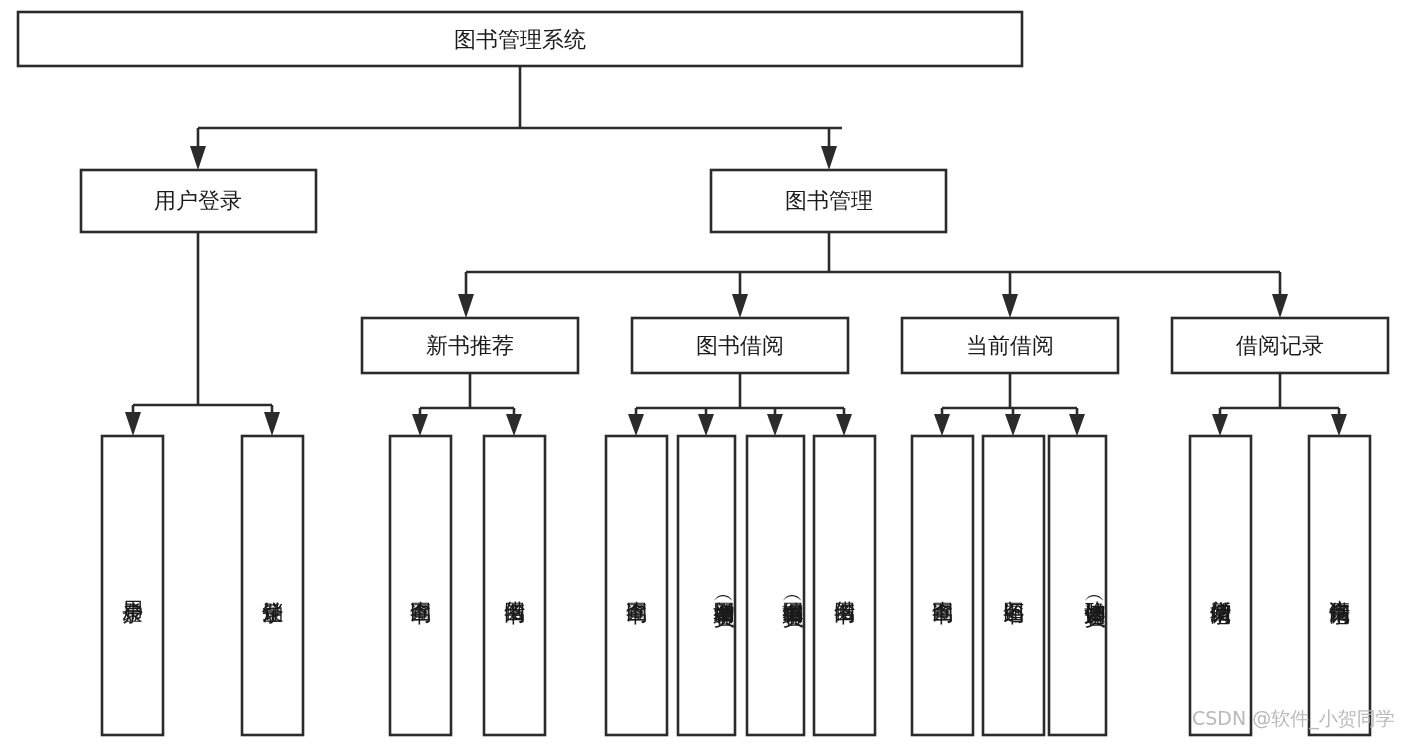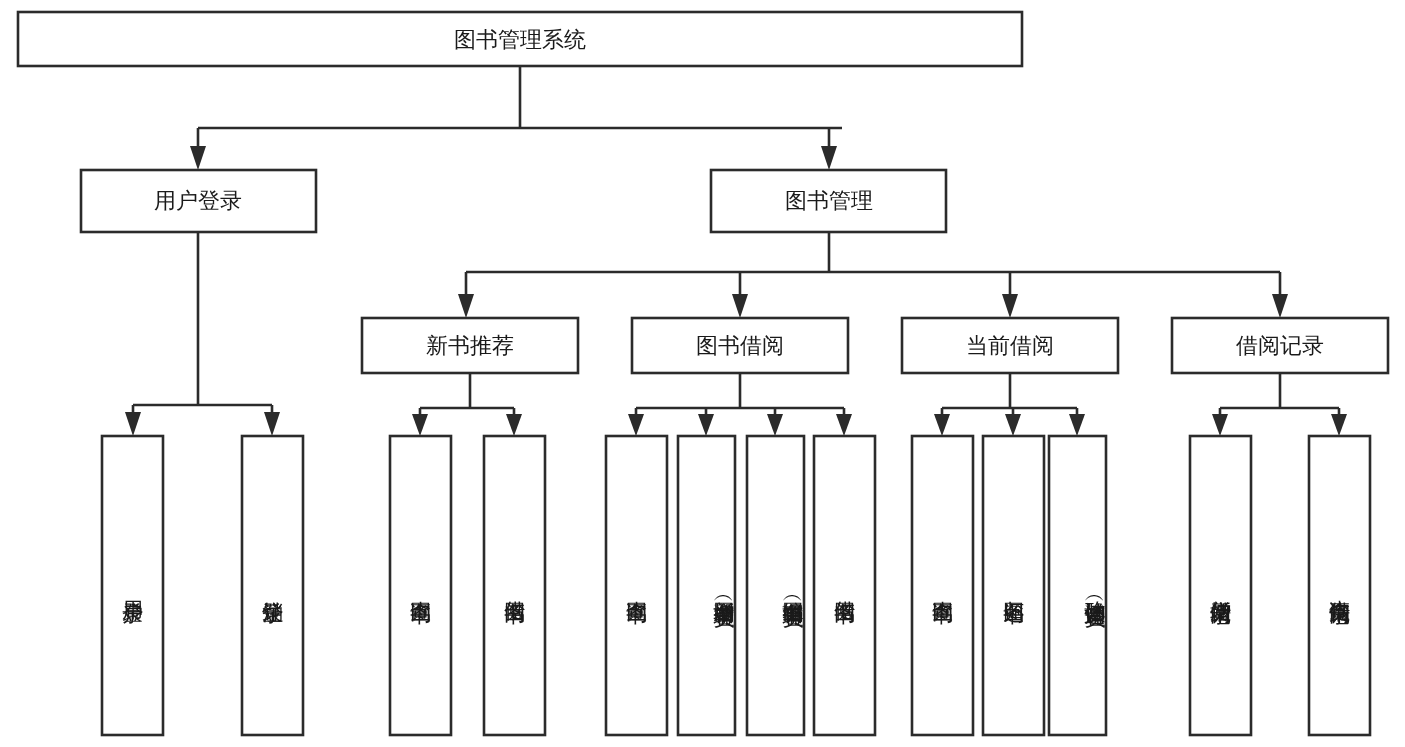--- a/index.html
+++ b/index.html
@@ -206,14 +206,15 @@
   <div class="leaf-label" style="left:606px;  top:436px; width:61px; height:299px;">查询图书</div>
   <div class="leaf-label" style="left:678px;  top:436px; width:57px; height:299px; align-items:flex-start; padding-top:6px; box-sizing:border-box;">新增图书（管理员）</div>
   <div class="leaf-label" style="left:747px;  top:436px; width:57px; height:299px; align-items:flex-start; padding-top:6px; box-sizing:border-box;">编辑图书（管理员）</div>
   <div class="leaf-label" style="left:814px;  top:436px; width:61px; height:299px;">借阅图书</div>
   <div class="leaf-label" style="left:912px;  top:436px; width:61px; height:299px;">查询图书</div>
   <div class="leaf-label" style="left:983px;  top:436px; width:61px; height:299px;">归还图书</div>
   <div class="leaf-label" style="left:1049px; top:436px; width:57px; height:299px; align-items:flex-start; padding-top:6px; box-sizing:border-box;">确认归还（管理员）</div>
   <div class="leaf-label" style="left:1190px; top:436px; width:61px; height:299px;">新增借阅记录</div>
   <div class="leaf-label" style="left:1309px; top:436px; width:61px; height:299px;">查询借阅记录</div>
 
+  <div class="watermark" style="left:1192px; top:706px;">CSDN @软件_小贺同学</div>
 
 </div>
 
 </body></html>

